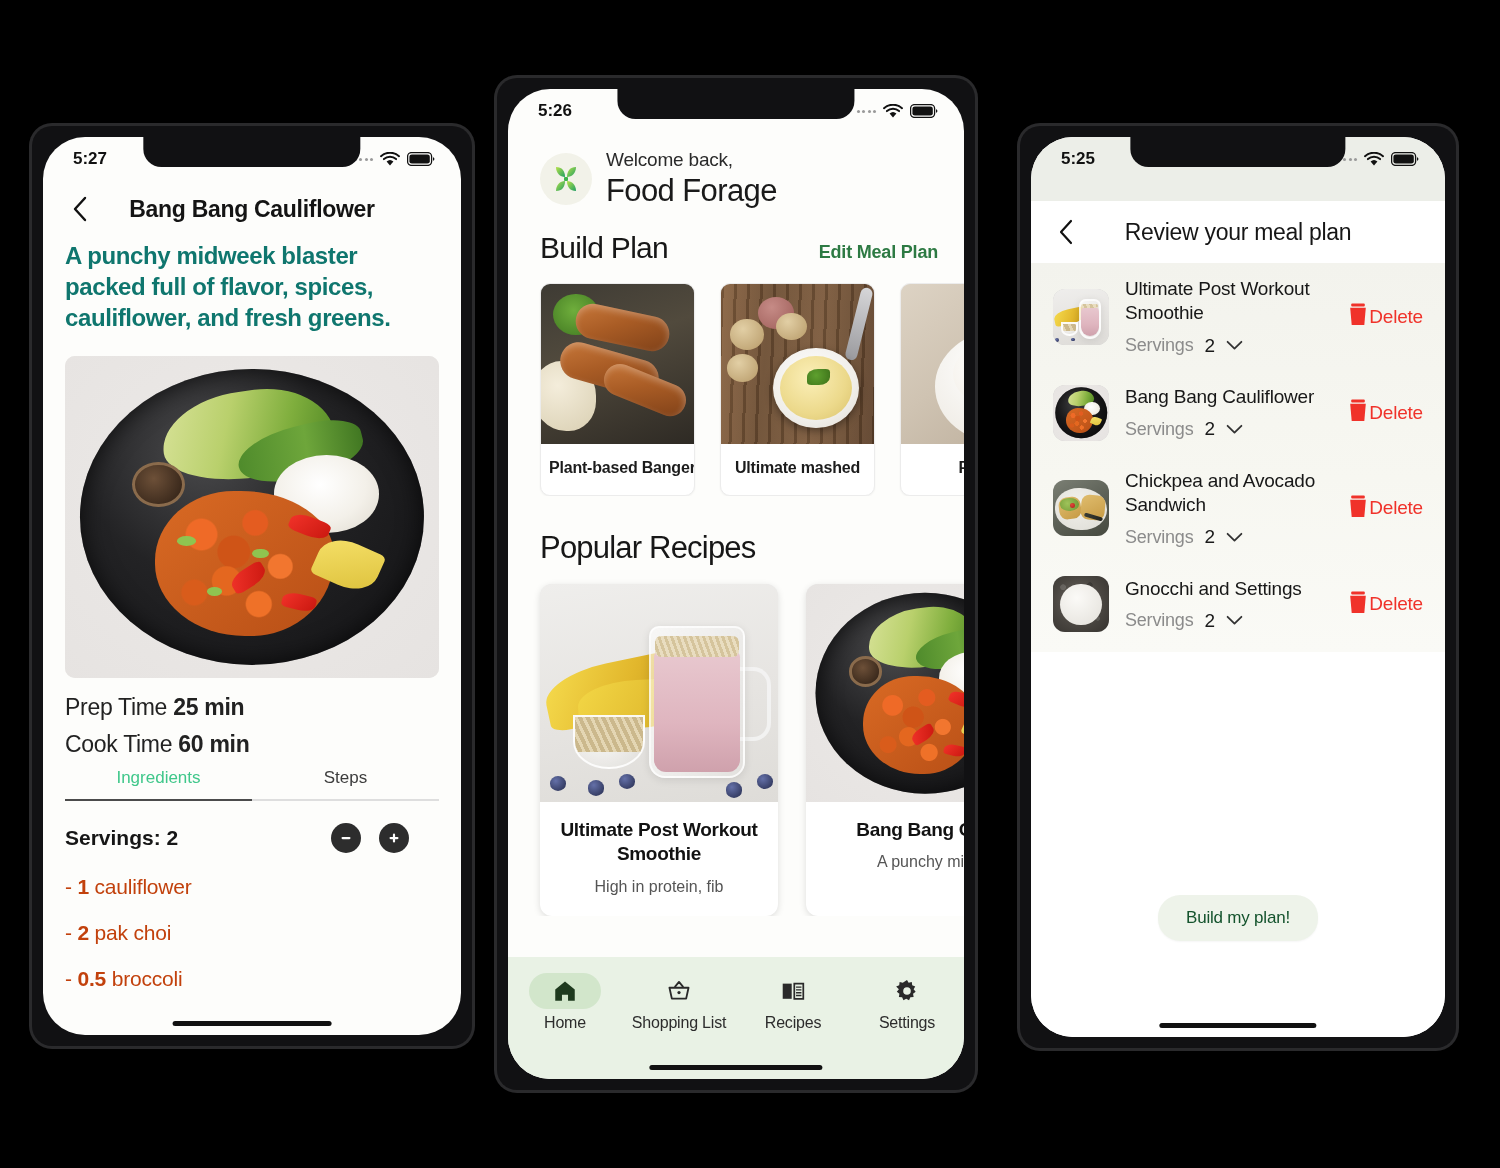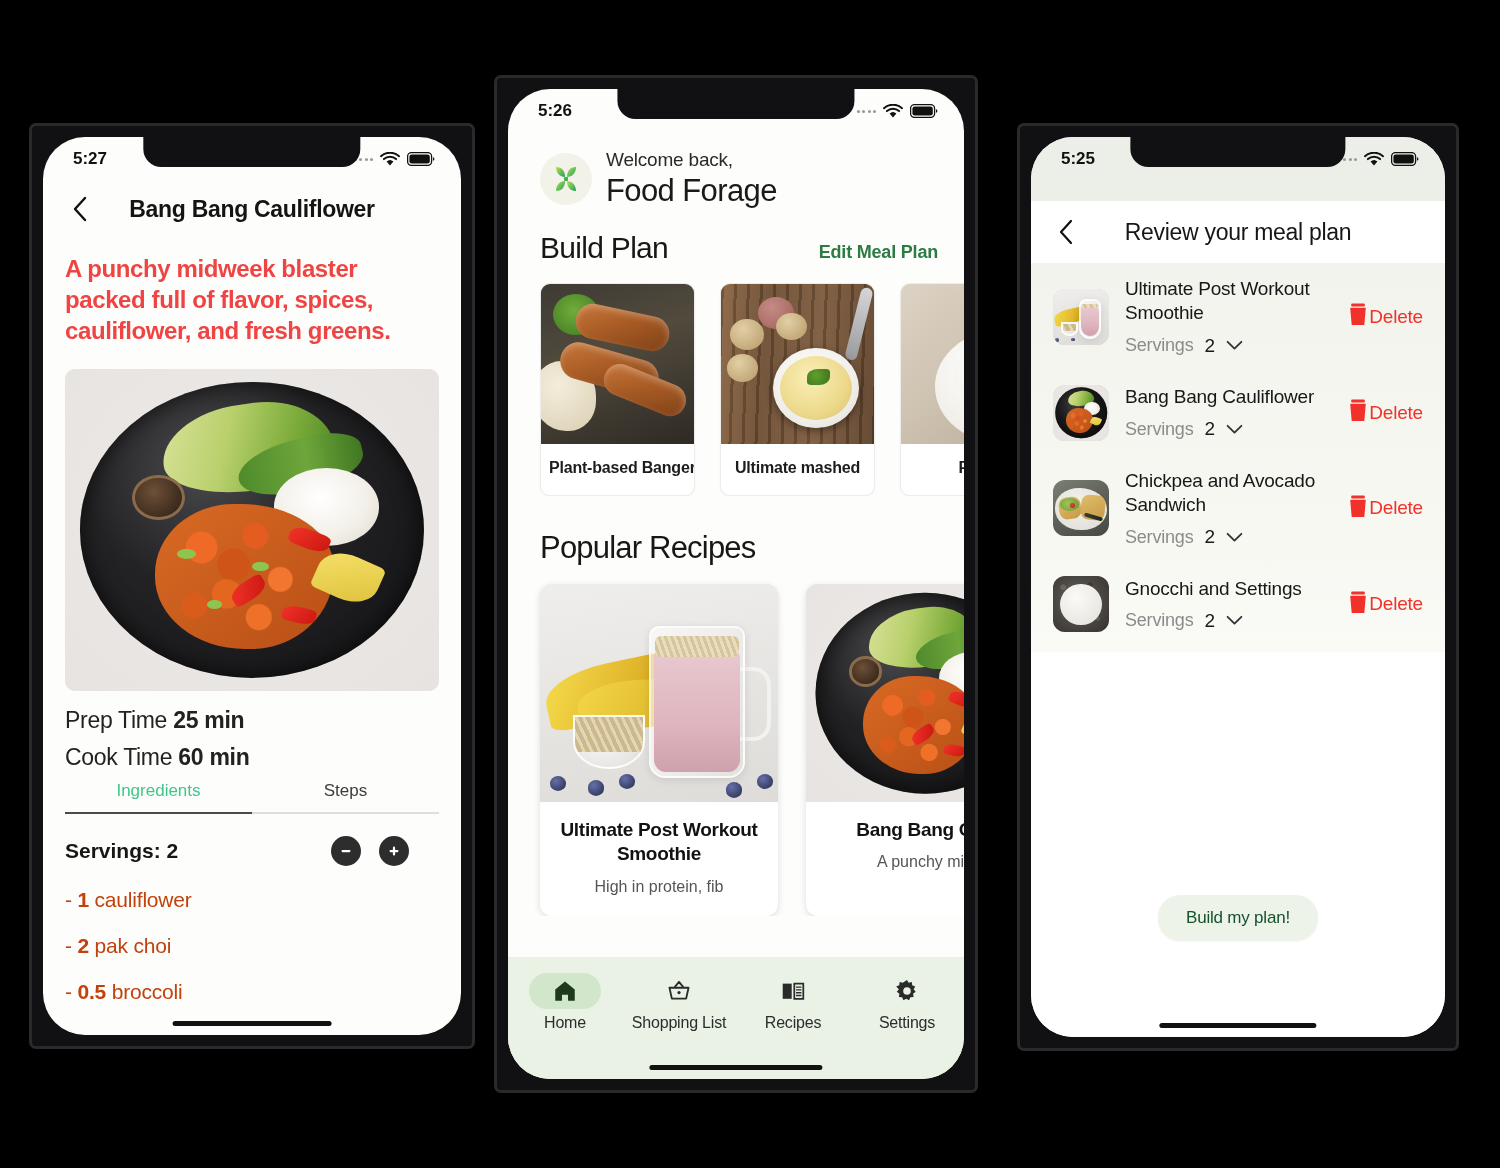--- a/index.html
+++ b/index.html
@@ -9,21 +9,21 @@
     background: #000000;
     font-family: "Liberation Sans", sans-serif;
     overflow: hidden;
   }
   .stage { position: relative; width: 1500px; height: 1168px; background: #000; }
 
   
   .phone {
     position: absolute;
     background: #111113;
-    border-radius: 4px;
+    border-radius: 20px;
     box-shadow: 0 0 0 3px #2a2a2c;
     overflow: hidden;
     padding-left: 12px;
   }
   .phone .screen {
     position: absolute;
     left: 11px; top: 11px; right: 11px; bottom: 11px;
     border-radius: 42px;
     overflow: hidden;
     background: #fdfdfb;
@@ -62,22 +62,22 @@
   .p1-nav { display: flex; align-items: center; height: 56px; }
   .back-chev {
     width: 30px; height: 30px; display: flex; align-items: center; justify-content: center;
     cursor: pointer; flex: 0 0 auto;
   }
   .p1-title {
     flex: 1; text-align: center; font-size: 23px; font-weight: 700; color: #141414;
     letter-spacing: -0.3px; margin-right: 30px;
   }
   .p1-desc {
-    font-size: 24px; line-height: 1.30; font-weight: 600; color: #ef4444;
-    letter-spacing: -0.4px; margin-top: 16px;
+    font-size: 24px; line-height: 1.30; font-weight: 600; color: #0f766e;
+    letter-spacing: -0.4px; margin-top: 3px;
   }
   .p1-hero {
     margin-top: 22px; width: 100%; height: 322px; border-radius: 10px; overflow: hidden;
     position: relative; background: #eceae7;
   }
   .p1-times { margin-top: 16px; }
   .p1-time-row {
     font-size: 23px; color: #222; letter-spacing: -0.3px; margin-bottom: 10px;
   }
   .p1-time-row b { font-weight: 700; }

